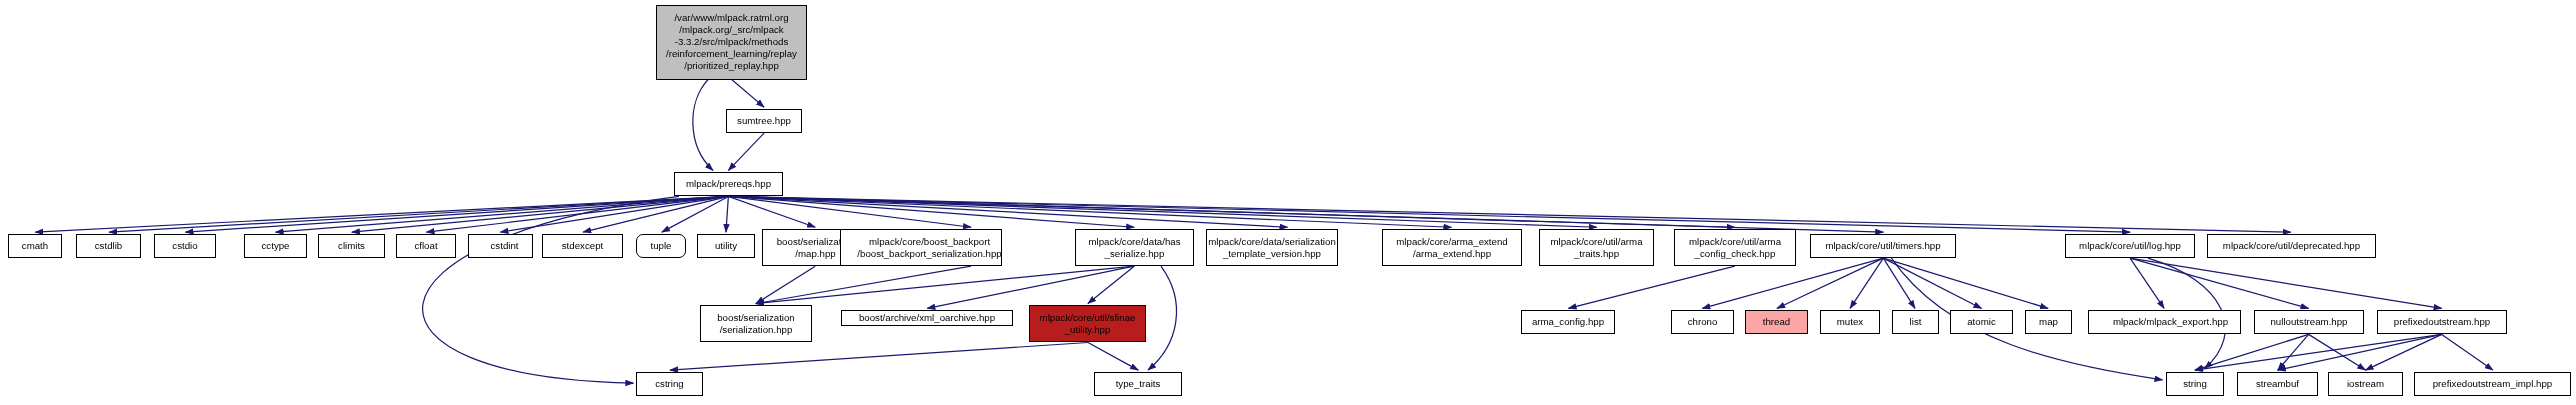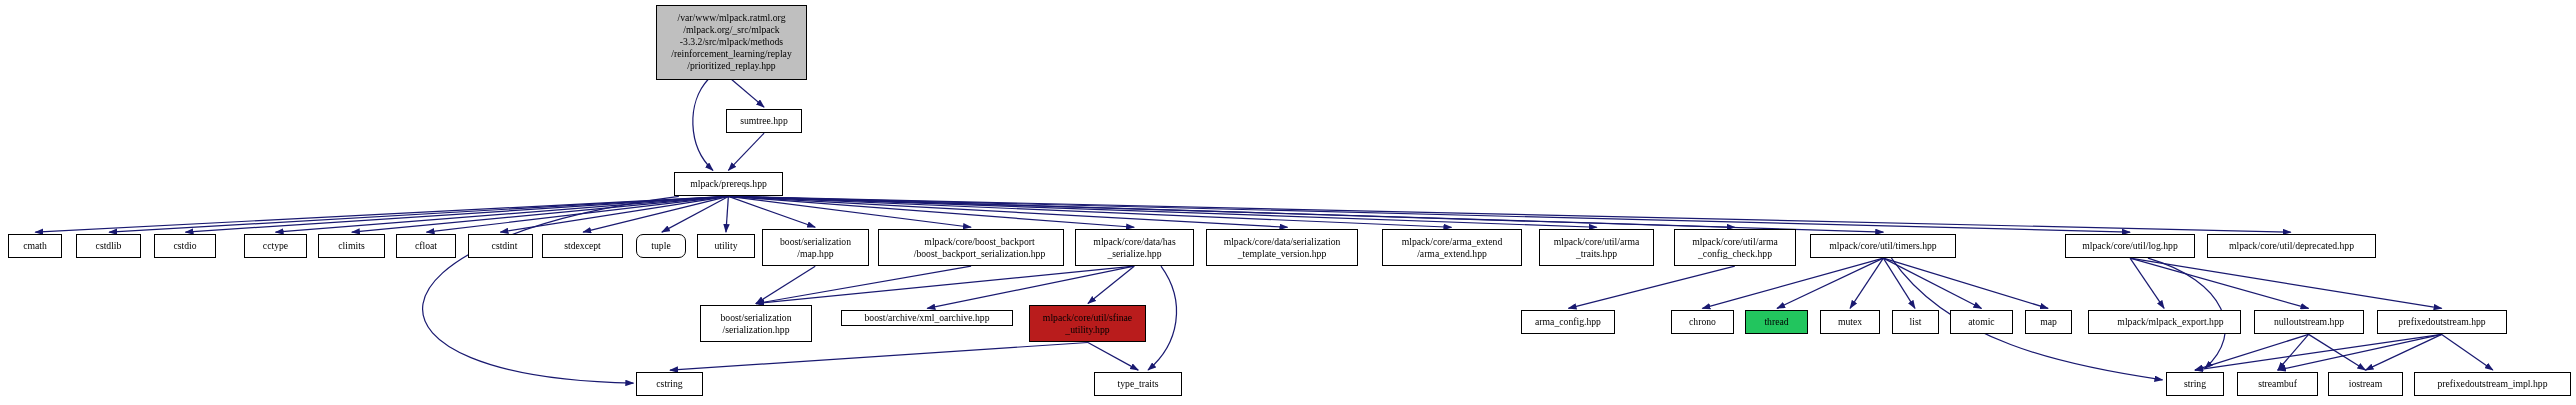--- a/index.html
+++ b/index.html
@@ -1,17 +1,17 @@
 <!DOCTYPE html>
 <html style="font-size:13px"><head>
 <meta charset="utf-8">
 <style>
   html,body{margin:0;padding:0;background:#ffffff;}
   body{width:2576px;height:405px;overflow:hidden;}
-  #stage{position:relative;width:2576px;height:405px;font-family:Liberation Serif, serif;}
+  #stage{position:relative;width:2576px;height:405px;font-family:Liberation Sans, sans-serif;}
   #edges{position:absolute;left:0;top:0;}
   .node{
     position:absolute;box-sizing:border-box;
     border:0.8px solid #000;background:#fff;color:#000;
     display:flex;align-items:center;justify-content:center;
     text-align:center;white-space:pre-line;
     font-size:9.7px;line-height:12px;
     cursor:pointer;overflow:hidden;
   }
   .node.current{cursor:default;}
@@ -93,43 +93,43 @@
     <div class="node" style="left: 154px; top: 234px; width: 62px; height: 24px; background: rgb(255, 255, 255); border-color: rgb(0, 0, 0); color: rgb(0, 0, 0);">cstdio</div>
     <div class="node" style="left: 244px; top: 234px; width: 63px; height: 24px; background: rgb(255, 255, 255); border-color: rgb(0, 0, 0); color: rgb(0, 0, 0);">cctype</div>
     <div class="node" style="left: 318px; top: 234px; width: 67px; height: 24px; background: rgb(255, 255, 255); border-color: rgb(0, 0, 0); color: rgb(0, 0, 0);">climits</div>
     <div class="node" style="left: 396px; top: 234px; width: 60px; height: 24px; background: rgb(255, 255, 255); border-color: rgb(0, 0, 0); color: rgb(0, 0, 0);">cfloat</div>
     <div class="node" style="left: 468px; top: 234px; width: 65px; height: 24px; background: rgb(255, 255, 255); border-color: rgb(0, 0, 0); color: rgb(0, 0, 0); padding-left: 8px;">cstdint</div>
     <div class="node" style="left: 542px; top: 234px; width: 81px; height: 24px; background: rgb(255, 255, 255); border-color: rgb(0, 0, 0); color: rgb(0, 0, 0);">stdexcept</div>
     <div class="node" style="left: 636px; top: 234px; width: 50px; height: 24px; background: rgb(255, 255, 255); border-color: rgb(0, 0, 0); color: rgb(0, 0, 0); border-radius: 7px;">tuple</div>
     <div class="node" style="left: 697px; top: 234px; width: 58px; height: 24px; background: rgb(255, 255, 255); border-color: rgb(0, 0, 0); color: rgb(0, 0, 0);">utility</div>
     <div class="node" style="left: 762px; top: 229px; width: 107px; height: 37px; background: rgb(255, 255, 255); border-color: rgb(0, 0, 0); color: rgb(0, 0, 0);">boost/serialization
 /map.hpp</div>
-    <div class="node" style="left: 878px; top: 229px; width: 186px; height: 37px; background: rgb(255, 255, 255); border-color: rgb(0, 0, 0); color: rgb(0, 0, 0); padding-left: 17px;">mlpack/core/boost_backport
+    <div class="node" style="left: 840px; top: 229px; width: 162px; height: 37px; background: rgb(255, 255, 255); border-color: rgb(0, 0, 0); color: rgb(0, 0, 0); padding-left: 17px;">mlpack/core/boost_backport
 /boost_backport_serialization.hpp</div>
     <div class="node" style="left: 1075px; top: 229px; width: 119px; height: 37px; background: rgb(255, 255, 255); border-color: rgb(0, 0, 0); color: rgb(0, 0, 0); text-align: center;">mlpack/core/data/has
 _serialize.hpp</div>
-    <div class="node" style="left: 1206px; top: 229px; width: 152px; height: 37px; background: rgb(255, 255, 255); border-color: rgb(0, 0, 0); color: rgb(0, 0, 0);">mlpack/core/data/serialization
+    <div class="node" style="left: 1206px; top: 229px; width: 132px; height: 37px; background: rgb(255, 255, 255); border-color: rgb(0, 0, 0); color: rgb(0, 0, 0);">mlpack/core/data/serialization
 _template_version.hpp</div>
     <div class="node" style="left: 1382px; top: 229px; width: 140px; height: 37px; background: rgb(255, 255, 255); border-color: rgb(0, 0, 0); color: rgb(0, 0, 0);">mlpack/core/arma_extend
 /arma_extend.hpp</div>
     <div class="node" style="left: 1539px; top: 229px; width: 115px; height: 37px; background: rgb(255, 255, 255); border-color: rgb(0, 0, 0); color: rgb(0, 0, 0);">mlpack/core/util/arma
 _traits.hpp</div>
     <div class="node" style="left: 1674px; top: 229px; width: 122px; height: 37px; background: rgb(255, 255, 255); border-color: rgb(0, 0, 0); color: rgb(0, 0, 0);">mlpack/core/util/arma
 _config_check.hpp</div>
     <div class="node" style="left: 1810px; top: 234px; width: 146px; height: 24px; background: rgb(255, 255, 255); border-color: rgb(0, 0, 0); color: rgb(0, 0, 0);">mlpack/core/util/timers.hpp</div>
     <div class="node" style="left: 2065px; top: 234px; width: 130px; height: 24px; background: rgb(255, 255, 255); border-color: rgb(0, 0, 0); color: rgb(0, 0, 0);">mlpack/core/util/log.hpp</div>
     <div class="node" style="left: 2207px; top: 234px; width: 169px; height: 24px; background: rgb(255, 255, 255); border-color: rgb(0, 0, 0); color: rgb(0, 0, 0);">mlpack/core/util/deprecated.hpp</div>
     <div class="node" style="left: 700px; top: 305px; width: 112px; height: 37px; background: rgb(255, 255, 255); border-color: rgb(0, 0, 0); color: rgb(0, 0, 0);">boost/serialization
 /serialization.hpp</div>
     <div class="node" style="left: 841px; top: 310px; width: 172px; height: 16px; background: rgb(255, 255, 255); border-color: rgb(0, 0, 0); color: rgb(0, 0, 0);">boost/archive/xml_oarchive.hpp</div>
     <div class="node" style="left: 1029px; top: 305px; width: 117px; height: 37px; background: #b91c1c; border-color: rgb(0, 0, 0); color: rgb(0, 0, 0);">mlpack/core/util/sfinae
 _utility.hpp</div>
     <div class="node" style="left: 1521px; top: 310px; width: 94px; height: 24px; background: rgb(255, 255, 255); border-color: rgb(0, 0, 0); color: rgb(0, 0, 0);">arma_config.hpp</div>
     <div class="node" style="left: 1671px; top: 310px; width: 63px; height: 24px; background: rgb(255, 255, 255); border-color: rgb(0, 0, 0); color: rgb(0, 0, 0);">chrono</div>
-    <div class="node" style="left: 1745px; top: 310px; width: 63px; height: 24px; background: #22c55e; border-color: rgb(0, 0, 0); color: rgb(0, 0, 0);">thread</div>
+    <div class="node" style="left: 1745px; top: 310px; width: 63px; height: 24px; background: #fca5a5; border-color: rgb(0, 0, 0); color: rgb(0, 0, 0);">thread</div>
     <div class="node" style="left: 1820px; top: 310px; width: 60px; height: 24px; background: rgb(255, 255, 255); border-color: rgb(0, 0, 0); color: rgb(0, 0, 0);">mutex</div>
     <div class="node" style="left: 1892px; top: 310px; width: 47px; height: 24px; background: rgb(255, 255, 255); border-color: rgb(0, 0, 0); color: rgb(0, 0, 0);">list</div>
     <div class="node" style="left: 1950px; top: 310px; width: 63px; height: 24px; background: rgb(255, 255, 255); border-color: rgb(0, 0, 0); color: rgb(0, 0, 0);">atomic</div>
     <div class="node" style="left: 2025px; top: 310px; width: 47px; height: 24px; background: rgb(255, 255, 255); border-color: rgb(0, 0, 0); color: rgb(0, 0, 0);">map</div>
     <div class="node" style="left: 2088px; top: 310px; width: 153px; height: 24px; background: rgb(255, 255, 255); border-color: rgb(0, 0, 0); color: rgb(0, 0, 0); padding-left: 12px;">mlpack/mlpack_export.hpp</div>
     <div class="node" style="left: 2254px; top: 310px; width: 110px; height: 24px; background: rgb(255, 255, 255); border-color: rgb(0, 0, 0); color: rgb(0, 0, 0);">nulloutstream.hpp</div>
     <div class="node" style="left: 2377px; top: 310px; width: 130px; height: 24px; background: rgb(255, 255, 255); border-color: rgb(0, 0, 0); color: rgb(0, 0, 0);">prefixedoutstream.hpp</div>
     <div class="node" style="left: 636px; top: 372px; width: 67px; height: 24px; background: rgb(255, 255, 255); border-color: rgb(0, 0, 0); color: rgb(0, 0, 0);">cstring</div>
     <div class="node" style="left: 1094px; top: 372px; width: 88px; height: 24px; background: rgb(255, 255, 255); border-color: rgb(0, 0, 0); color: rgb(0, 0, 0);">type_traits</div>
     <div class="node" style="left: 2166px; top: 372px; width: 58px; height: 24px; background: rgb(255, 255, 255); border-color: rgb(0, 0, 0); color: rgb(0, 0, 0);">string</div>

